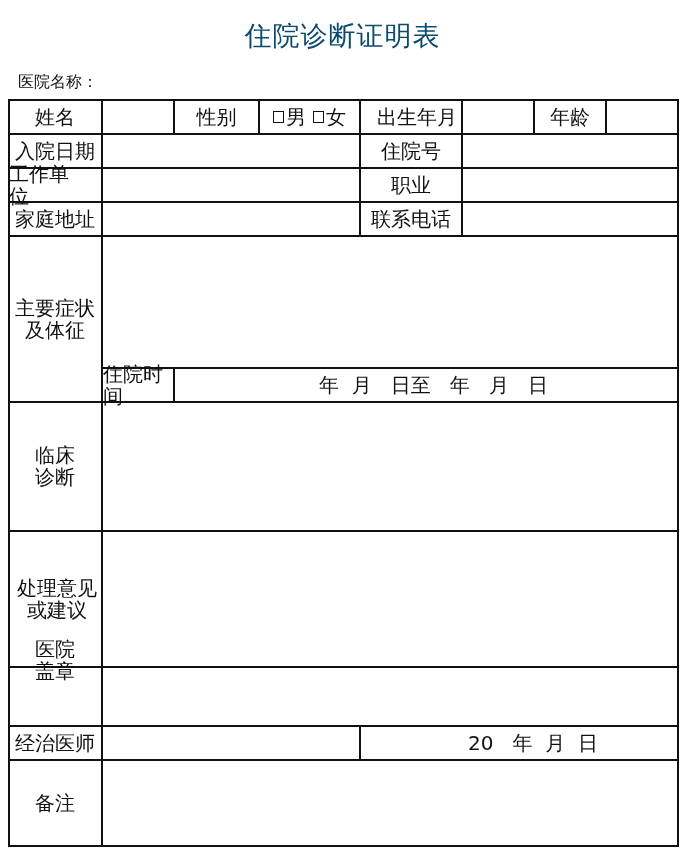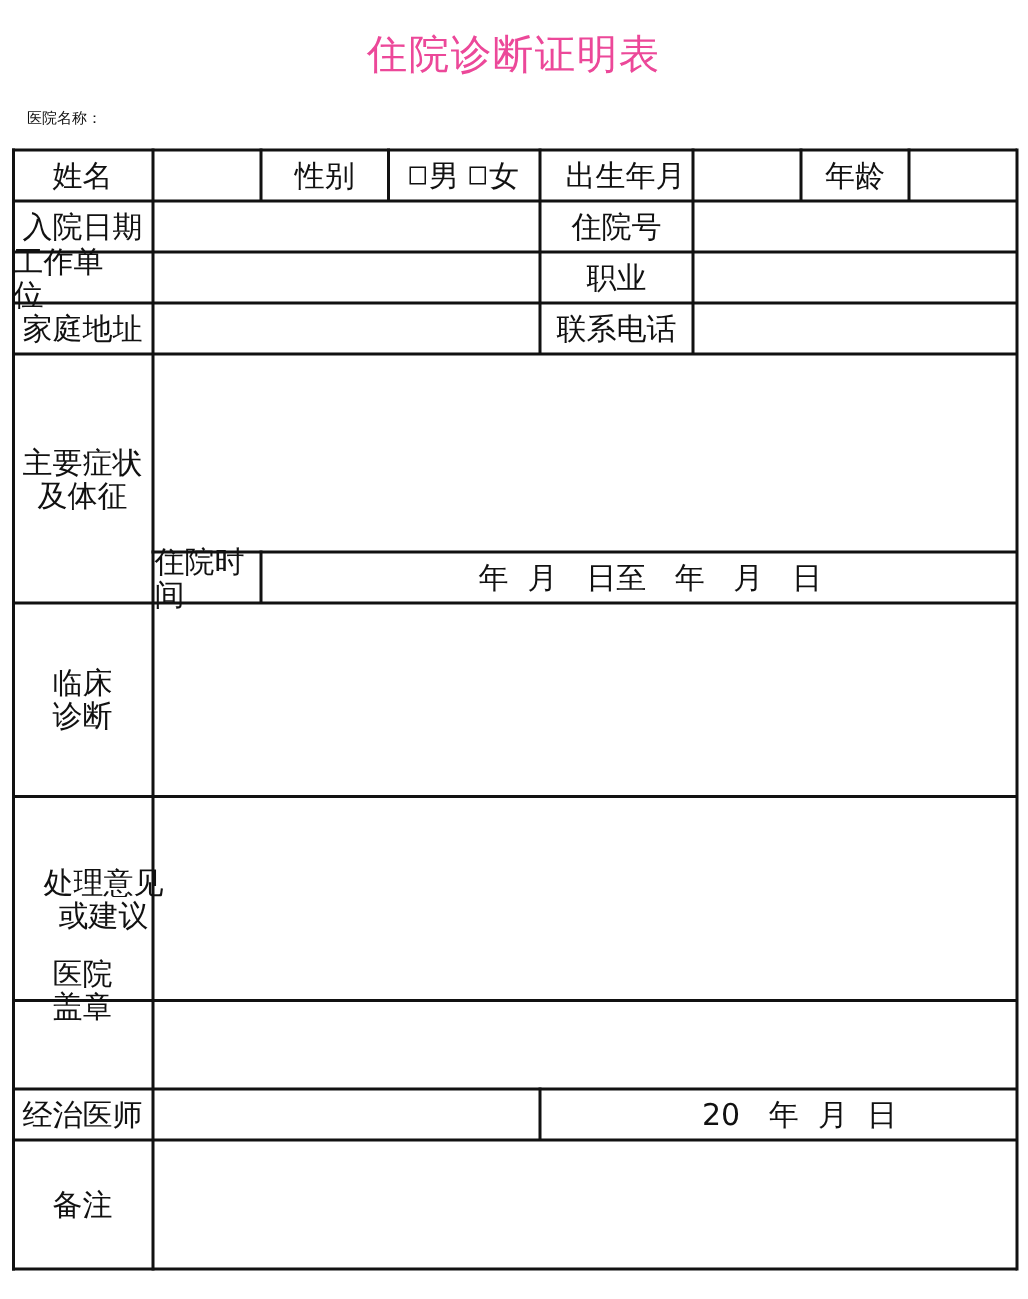--- a/index.html
+++ b/index.html
@@ -1,20 +1,20 @@
 <!DOCTYPE html>
 <html><head>
 <meta charset="utf-8">
 <style>
   html, body { margin: 0; padding: 0; background: #ffffff; }
   body { width: 685px; height: 866px; position: relative; overflow: hidden;
          font-family: "DejaVu Sans", "Liberation Sans", sans-serif; color: #111; }
   .title { position: absolute; left: 0; top: 18px; width: 685px; text-align: center;
-           font-size: 27px; letter-spacing: 1px; color: #ec4899; }
-  .hospital-name { position: absolute; left: 18px; top: 72px; font-size: 10px; }
+           font-size: 27px; letter-spacing: 1px; color: #0c4a6e; }
+  .hospital-name { position: absolute; left: 18px; top: 72px; font-size: 16px; }
   .grid { position: absolute; left: 0; top: 0; width: 685px; height: 866px; }
   .cell { position: absolute; box-sizing: border-box; display: flex; align-items: center;
           justify-content: center; text-align: left; font-size: 20px; line-height: 22px; }
   .line-h { position: absolute; height: 1.6px; background: #111; }
   .line-v { position: absolute; width: 1.6px; background: #111; }
   .ml { flex-direction: column; }
   .ml span { display: block; }
   .cb { display: inline-block; width: 9px; height: 10px; border: 1.2px solid #111; margin-right: 2px; vertical-align: -1px; }
   .ws { white-space: pre; }
 </style>
@@ -88,21 +88,21 @@
   <div class="cell" style="left:103px;top:236px;width:574px;height:131px"></div>
   <div class="cell" style="left:103px;top:368px;width:70px;height:33px">住院时间</div>
   <div class="cell ws" style="left:175px;top:368px;width:502px;height:33px;padding-left:15px">年  月   日至   年   月   日</div>
 
   <div class="cell ml" style="left:9px;top:402px;width:92px;height:128px">
     <span>临床</span>
     <span>诊断</span>
   </div>
   <div class="cell" style="left:103px;top:402px;width:574px;height:128px"></div>
 
-  <div class="cell ml" style="left:21px;top:531px;width:96px;height:135px">
+  <div class="cell ml" style="left:9px;top:531px;width:96px;height:135px">
     <span>处理意见</span>
     <span>或建议</span>
   </div>
   <div class="cell" style="left:103px;top:531px;width:574px;height:135px"></div>
 
   <div class="cell ml" style="left:9px;top:631px;width:92px;height:58px">
     <span>医院</span>
     <span>盖章</span>
   </div>
   <div class="cell" style="left:103px;top:667px;width:574px;height:58px"></div>

